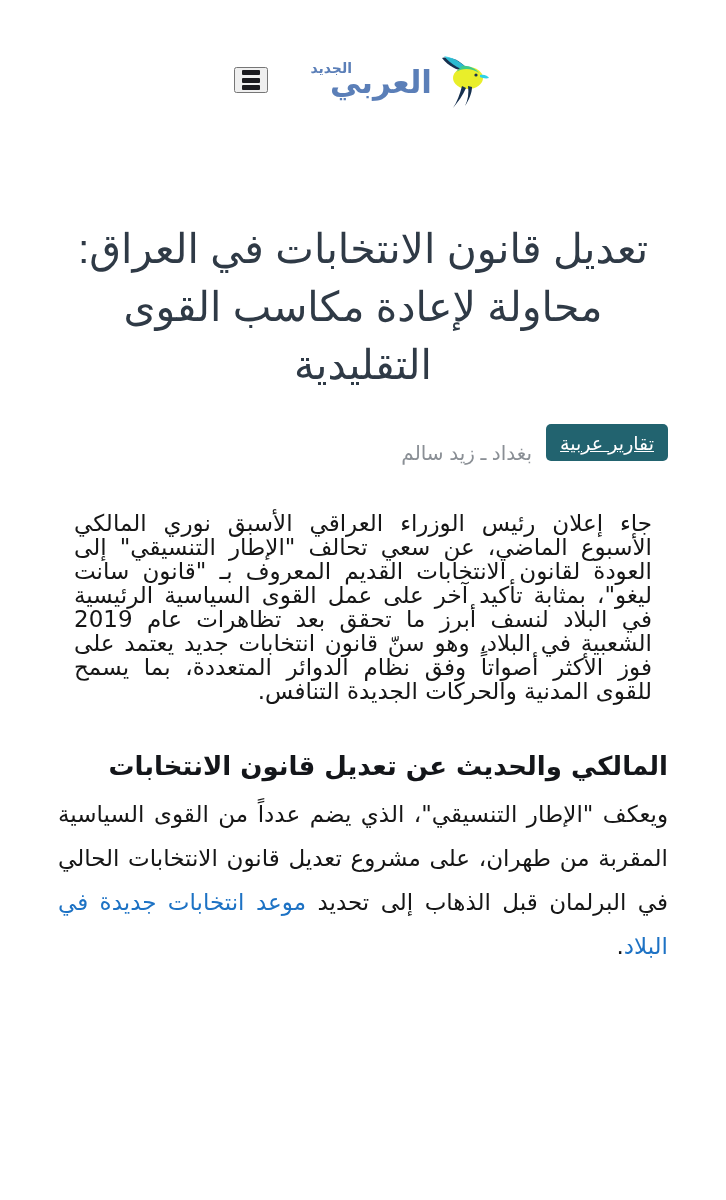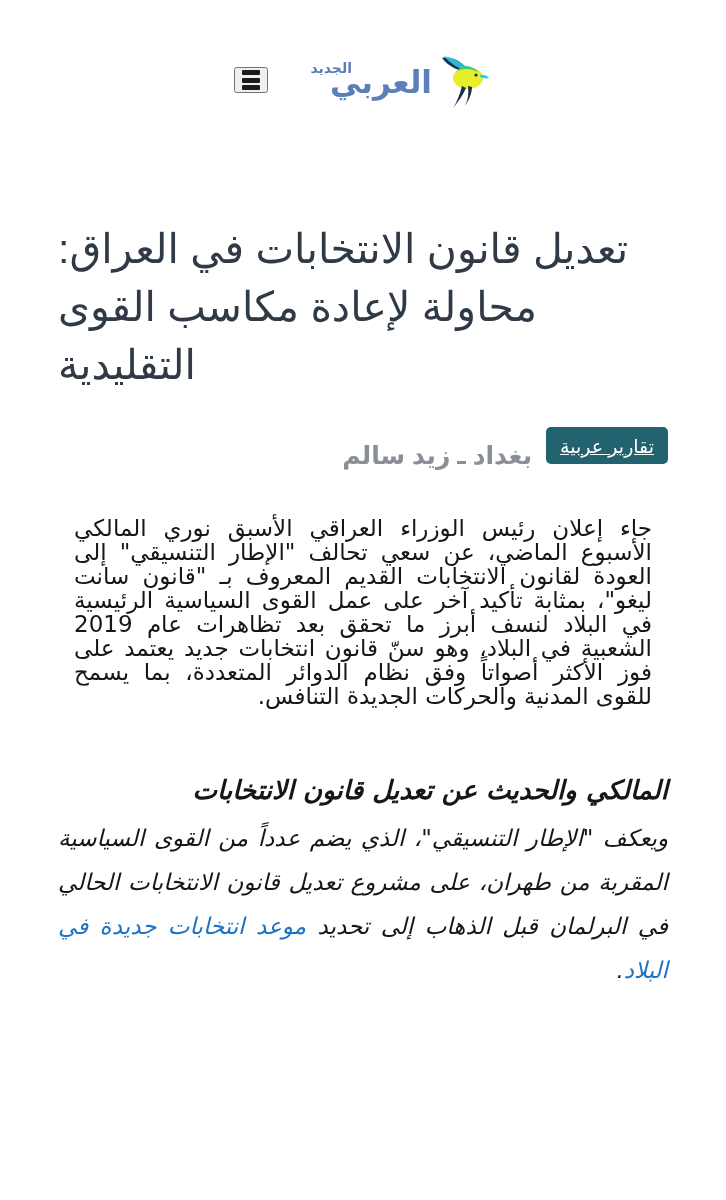--- a/index.html
+++ b/index.html
@@ -67,21 +67,21 @@
   .article {
     padding: 0 58px;
   }
   .article-title {
     margin: 60px 0 4px 0;
     font-family: "Liberation Sans", "DejaVu Sans", sans-serif;
     font-weight: 300;
     font-size: 41px;
     line-height: 58px;
     color: #2f3a46;
-    text-align: left;
+    text-align: center;
     letter-spacing: 0;
   }
   .byline-row {
     margin-top: 26px;
     display: flex;
     flex-direction: row;
     align-items: center;
     justify-content: flex-start;
     gap: 14px;
   }
@@ -91,23 +91,23 @@
     font-size: 19px;
     line-height: 1;
     padding: 10px 14px 8px 14px;
     border-radius: 5px;
     white-space: nowrap;
     font-family: "Liberation Sans", "DejaVu Sans", sans-serif;
     font-weight: 400;
   }
   .byline-text {
     color: #8a8f95;
-    font-size: 25px;
+    font-size: 20px;
     font-family: "Liberation Sans", "DejaVu Sans", sans-serif;
-    font-weight: 700;
+    font-weight: 400;
     white-space: nowrap;
     margin-top: 21px;
   }
 
   .article-body {
     margin-top: 46px;
   }
   .para {
     margin: 16px;
     font-size: 23px;
@@ -182,19 +182,19 @@
 
   <div class="byline-row">
     <a class="section-badge" href="#">تقارير عربية</a>
     <span class="byline-text">بغداد ـ زيد سالم</span>
   </div>
 
   <div class="article-body">
 
     <p class="para">جاء إعلان رئيس الوزراء العراقي الأسبق نوري المالكي الأسبوع الماضي، عن سعي تحالف "الإطار التنسيقي" إلى العودة لقانون الانتخابات القديم المعروف بـ "قانون سانت ليغو"، بمثابة تأكيد آخر على عمل القوى السياسية الرئيسية في البلاد لنسف أبرز ما تحقق بعد تظاهرات عام 2019 الشعبية في البلاد، وهو سنّ قانون انتخابات جديد يعتمد على فوز الأكثر أصواتاً وفق نظام الدوائر المتعددة، بما يسمح للقوى المدنية والحركات الجديدة التنافس.</p>
 
-    <div style="margin-top:60px;font-style:italic;">
+    <div style="margin-top:41px;">
       <h2 class="subhead">المالكي والحديث عن تعديل قانون الانتخابات</h2>
       <p class="para-flow"><span>ويعكف "الإطار التنسيقي"، الذي يضم عدداً من القوى السياسية المقربة من طهران، على مشروع تعديل قانون الانتخابات الحالي في البرلمان قبل الذهاب إلى تحديد </span><a class="inline-link" href="#">موعد انتخابات جديدة في البلاد</a><span>.</span></p>
     </div>
 
   </div>
 </main>
 
 </body></html>

